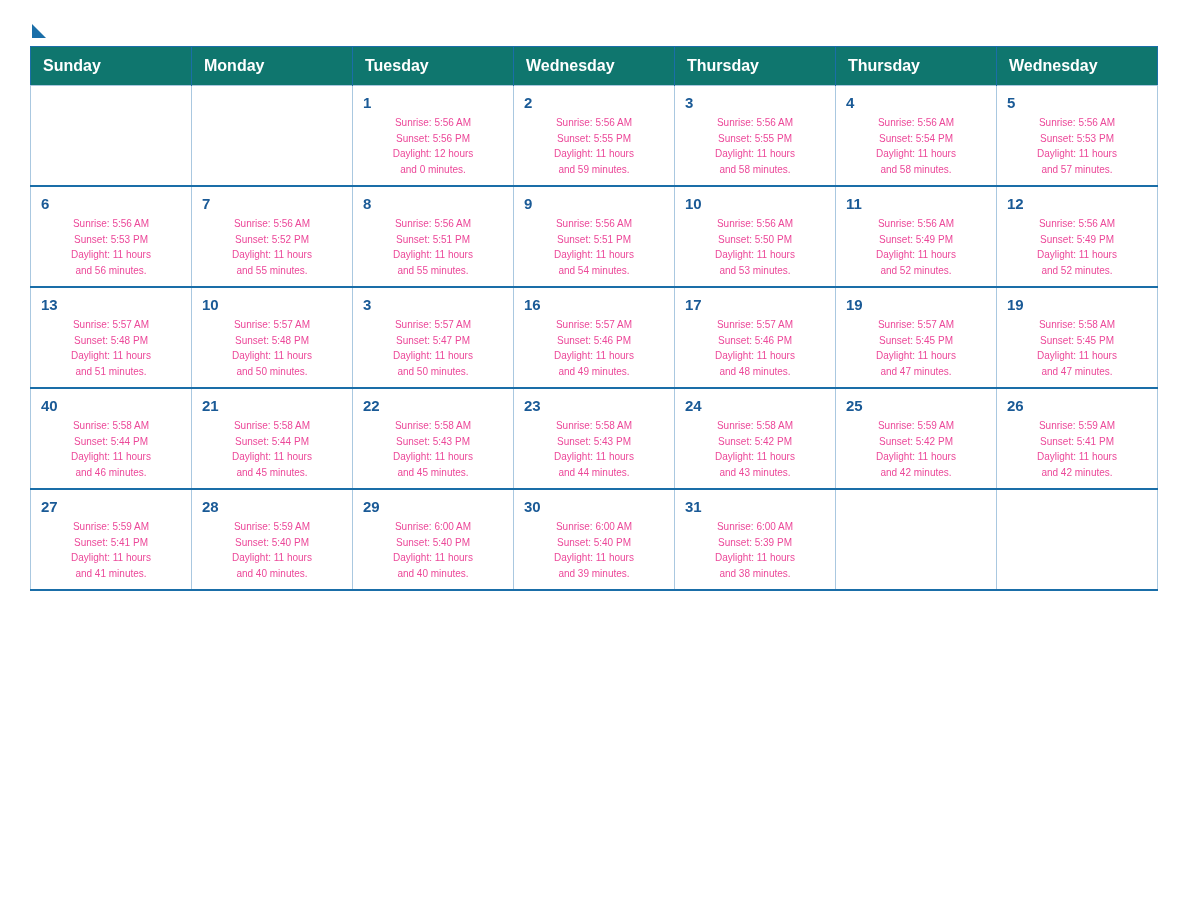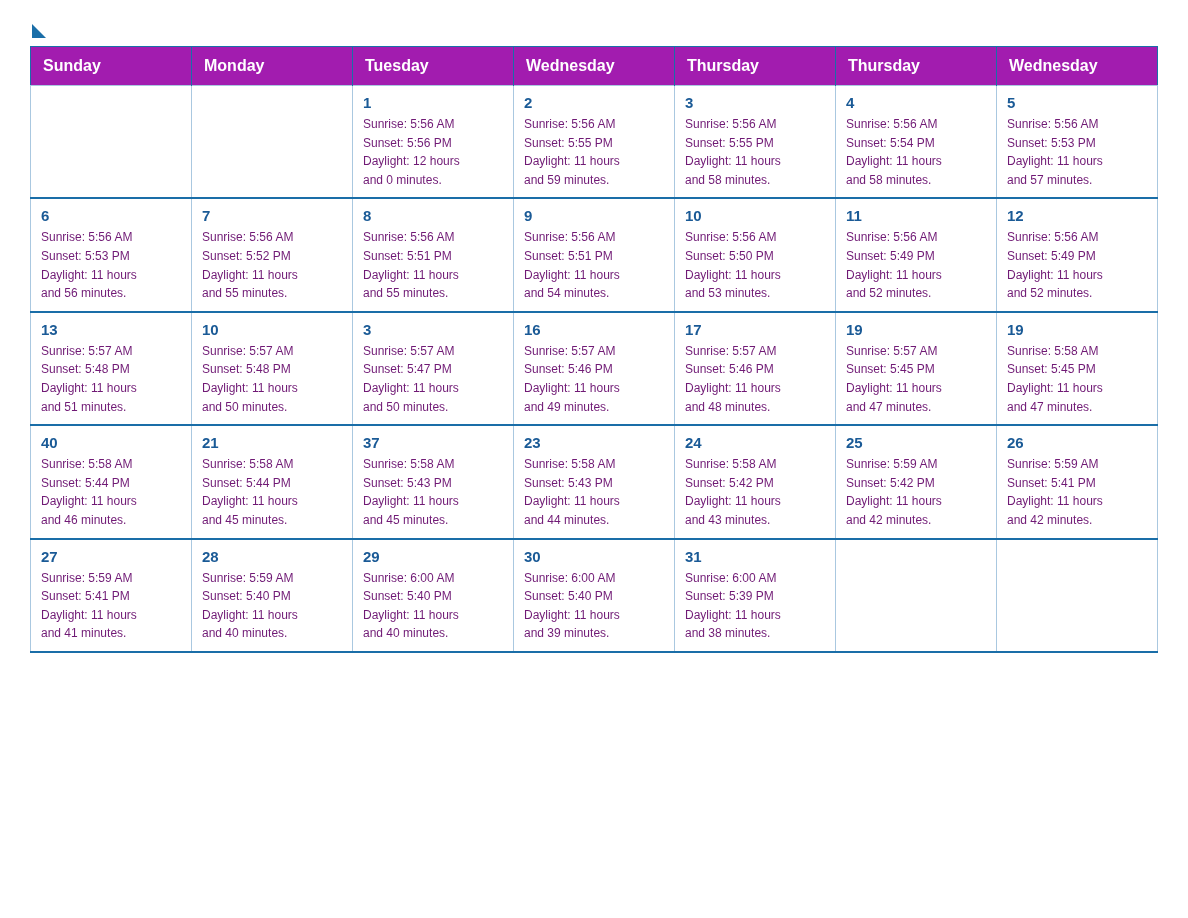--- a/index.html
+++ b/index.html
@@ -59,21 +59,21 @@
       font-size: 20px;
       color: #555;
       margin-top: 4px;
     }
     .calendar-table {
       width: 100%;
       border-collapse: collapse;
       border: 1px solid #1a6ea8;
     }
     .calendar-table thead tr th {
-      background-color: #a21caf;
+      background-color: #0f766e;
       color: #fff;
       font-size: 16px;
       font-weight: bold;
       padding: 10px 12px;
       text-align: left;
       border-right: 1px solid #1a6ea8;
     }
     .calendar-table thead tr th:last-child {
       border-right: none;
     }
@@ -89,23 +89,24 @@
       border-bottom: 2px solid #1a6ea8;
     }
     .day-number {
       font-size: 15px;
       font-weight: bold;
       color: #1a5a96;
       display: block;
       margin-bottom: 4px;
     }
     .day-info {
-      font-size: 12px;
-      color: #701a75;
+      font-size: 10px;
+      color: #ec4899;
       line-height: 1.55;
+      text-align: center;
     }
     .empty-cell {
       background: #fff;
     }
   </style>
 </head>
 <body>
 
 <div class="header">
   <div class="logo">
@@ -221,21 +222,21 @@
       <tr>
         <td>
           <span class="day-number">40</span>
           <div class="day-info">Sunrise: 5:58 AM<br>Sunset: 5:44 PM<br>Daylight: 11 hours<br>and 46 minutes.</div>
         </td>
         <td>
           <span class="day-number">21</span>
           <div class="day-info">Sunrise: 5:58 AM<br>Sunset: 5:44 PM<br>Daylight: 11 hours<br>and 45 minutes.</div>
         </td>
         <td>
-          <span class="day-number">37</span>
+          <span class="day-number">22</span>
           <div class="day-info">Sunrise: 5:58 AM<br>Sunset: 5:43 PM<br>Daylight: 11 hours<br>and 45 minutes.</div>
         </td>
         <td>
           <span class="day-number">23</span>
           <div class="day-info">Sunrise: 5:58 AM<br>Sunset: 5:43 PM<br>Daylight: 11 hours<br>and 44 minutes.</div>
         </td>
         <td>
           <span class="day-number">24</span>
           <div class="day-info">Sunrise: 5:58 AM<br>Sunset: 5:42 PM<br>Daylight: 11 hours<br>and 43 minutes.</div>
         </td>

